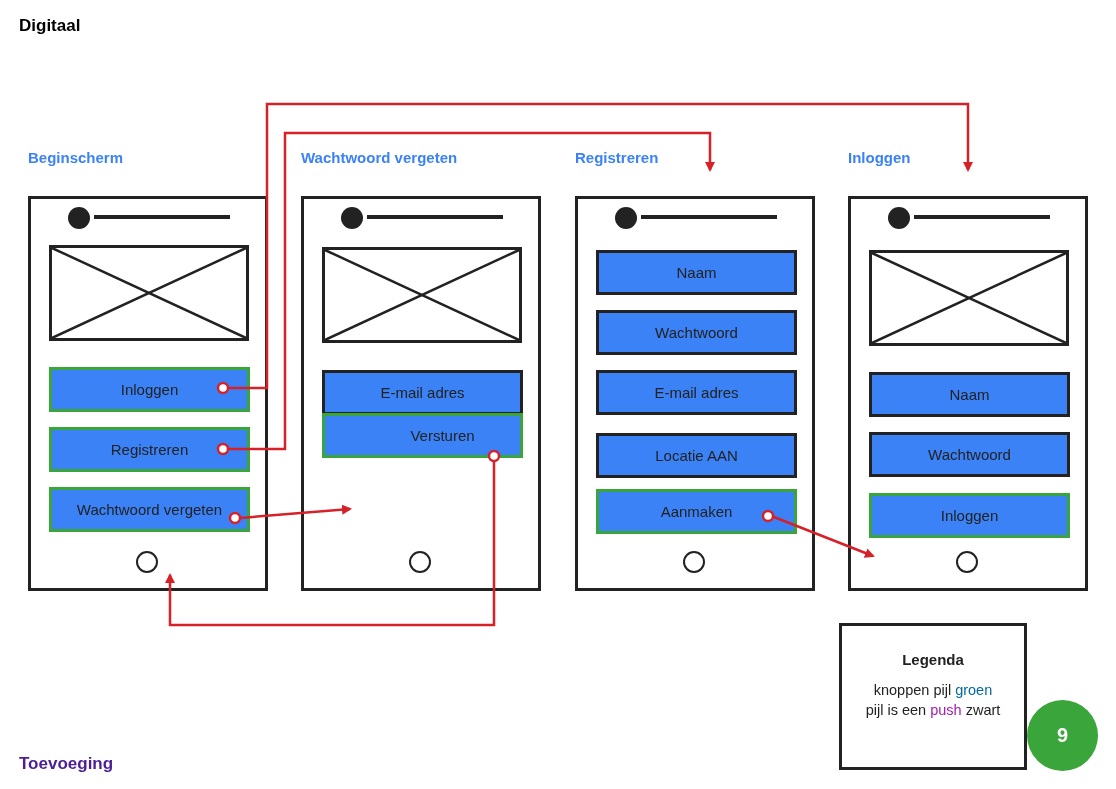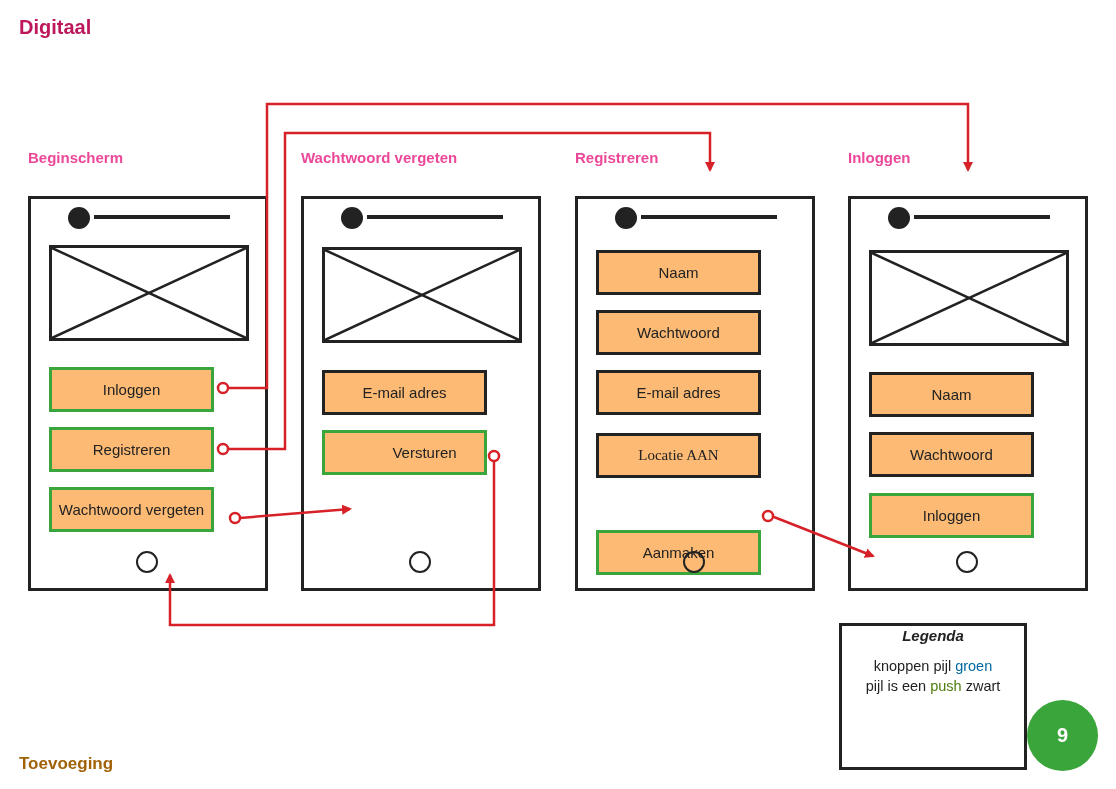--- a/index.html
+++ b/index.html
@@ -1,33 +1,33 @@
 <!DOCTYPE html>
 <html><head>
 <meta charset="utf-8">
 <style>
   html, body { margin:0; padding:0; background:#fff; }
   body { width:1116px; height:789px; position:relative; overflow:hidden; font-family:"Liberation Sans", sans-serif; color:#222; }
   .abs { position:absolute; }
-  .heading-green { color:#be185d; font-weight:bold; font-size:20px; }
-  .heading-red { color:#a16207; font-weight:bold; font-size:17px;text-align:right; }
-  .screen-title { font-weight:bold; font-size:15px; color:#ec4899; }
+  .heading-green { color:#000000; font-weight:bold; font-size:17px; }
+  .heading-red { color:#4c1d95; font-weight:bold; font-size:17px;text-align:right; }
+  .screen-title { font-weight:bold; font-size:15px; color:#3b82f6; }
   .phone { position:absolute; border:3px solid #222; box-sizing:border-box; background:#fff; width:240px; height:395px; top:196px; }
   .cam { position:absolute; top:8px; left:37px; width:22px; height:22px; border-radius:50%; background:#222; }
   .speaker { position:absolute; top:16px; left:63px; width:136px; height:4px; background:#222; }
   .img-ph { position:absolute; left:18px; width:200px; height:96px; box-sizing:border-box; border:3px solid #222; }
   .img-ph svg { position:absolute; left:0; top:0; width:100%; height:100%; }
-  .field { position:absolute; left:18px; width:165px; height:45px; box-sizing:border-box; border:3px solid #222; display:flex; align-items:center; justify-content:center; font-size:15px; color:#222; background:#fdba74; }
+  .field { position:absolute; left:18px; width:201px; height:45px; box-sizing:border-box; border:3px solid #222; display:flex; align-items:center; justify-content:center; font-size:15px; color:#222; background:#3b82f6; }
   .btn { border-color:#3aa53a; }
   .home { position:absolute; left:105px; top:352px; width:22px; height:22px; border-radius:50%; border:2px solid #222; box-sizing:border-box; }
   #arrows { position:absolute; left:0; top:0; width:1116px; height:789px; pointer-events:none; }
   .legend { position:absolute; left:839px; top:623px; width:188px; height:147px; box-sizing:border-box; border:3px solid #222; text-align:center; font-size:14.5px; line-height:20px; }
-  .legend .ltitle { font-weight:bold; margin-bottom:10px; font-size:15px;font-style:italic; }
+  .legend .ltitle { font-weight:bold; margin-top:24px; margin-bottom:10px; font-size:15px; }
   .g { color:#0369a1; }
-  .r { color:#4d7c0f; }
+  .r { color:#a21caf; }
   .page-badge { position:absolute; left:1027px; top:700px; width:71px; height:71px; border-radius:50%; background:#3aa53a; color:#fff; font-weight:bold; font-size:20px; display:flex; align-items:center; justify-content:center; }
 </style>
 </head>
 <body>
 
 <div class="abs heading-green" style="left:19px;top:16px;">Digitaal</div>
 <div class="abs heading-red" style="left:19px;top:754px;">Toevoeging</div>
 
 <div class="abs screen-title" style="left:28px;top:149px;">Beginscherm</div>
 <div class="abs screen-title" style="left:301px;top:149px;">Wachtwoord vergeten</div>
@@ -52,32 +52,32 @@
 <div class="phone" style="left:301px;">
   <div class="cam"></div>
   <div class="speaker"></div>
   <div class="img-ph" style="top:48px;">
     <svg viewBox="0 0 100 100" preserveAspectRatio="none">
         <line x1="0" y1="0" x2="100" y2="100" stroke="#222" stroke-width="2.5" vector-effect="non-scaling-stroke"></line>
         <line x1="100" y1="0" x2="0" y2="100" stroke="#222" stroke-width="2.5" vector-effect="non-scaling-stroke"></line>
       </svg>
   </div>
   <div class="field" style="top:171px;">E-mail adres</div>
-  <div class="field btn" style="top:231px;padding-left:40px;">Versturen</div>
+  <div class="field btn" style="top:214px;padding-left:40px;">Versturen</div>
   <div class="home"></div>
 </div>
 
 <div class="phone" style="left:575px;">
   <div class="cam"></div>
   <div class="speaker"></div>
   <div class="field" style="top:51px;">Naam</div>
   <div class="field" style="top:111px;">Wachtwoord</div>
   <div class="field" style="top:171px;">E-mail adres</div>
-  <div class="field" style="top:234px;font-family:Liberation Serif, serif;">Locatie AAN</div>
-  <div class="field btn" style="top:290px;margin-top:41px;">Aanmaken</div>
+  <div class="field" style="top:234px;">Locatie AAN</div>
+  <div class="field btn" style="top:290px;">Aanmaken</div>
   <div class="home"></div>
 </div>
 
 <div class="phone" style="left:848px;">
   <div class="cam"></div>
   <div class="speaker"></div>
   <div class="img-ph" style="top:51px;">
     <svg viewBox="0 0 100 100" preserveAspectRatio="none">
         <line x1="0" y1="0" x2="100" y2="100" stroke="#222" stroke-width="2.5" vector-effect="non-scaling-stroke"></line>
         <line x1="100" y1="0" x2="0" y2="100" stroke="#222" stroke-width="2.5" vector-effect="non-scaling-stroke"></line>

